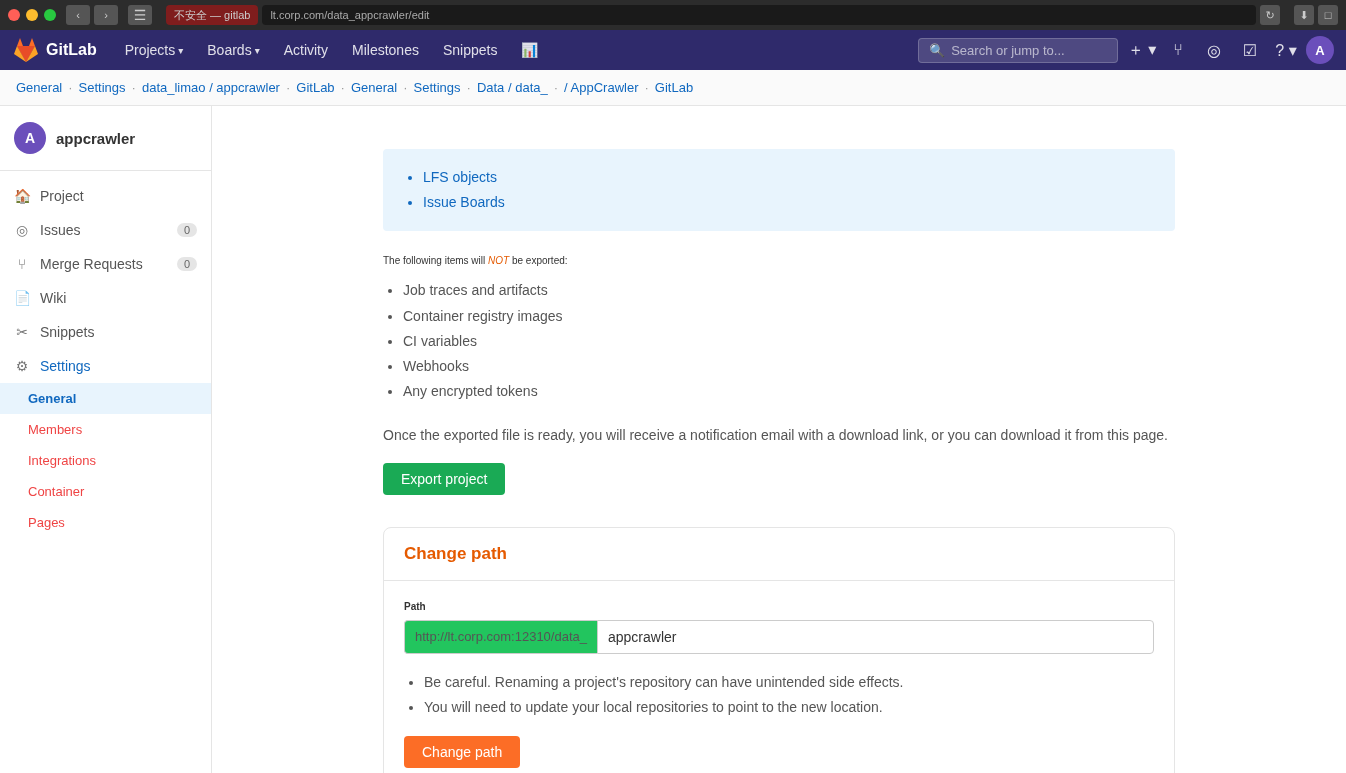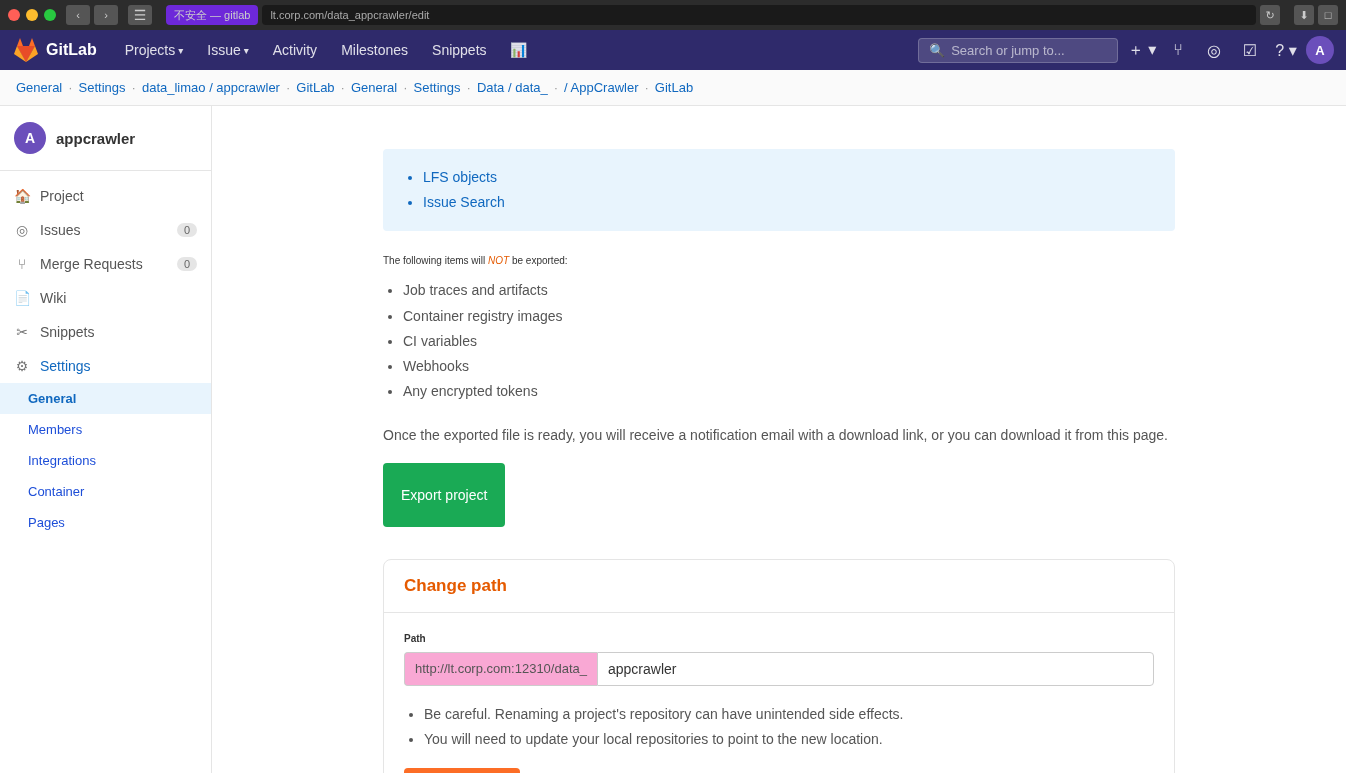--- a/index.html
+++ b/index.html
@@ -16,21 +16,21 @@
     }
     .traffic-lights { display: flex; gap: 6px; align-items: center; }
     .tl { width: 12px; height: 12px; border-radius: 50%; }
     .tl-red { background: #ff5f57; }
     .tl-yellow { background: #febc2e; }
     .tl-green { background: #28c840; }
     .nav-arrows { display: flex; gap: 4px; margin-left: 4px; }
     .nav-btn { width: 24px; height: 20px; background: #555; border-radius: 3px; display: flex; align-items: center; justify-content: center; color: #ccc; font-size: 11px; cursor: pointer; }
     .sidebar-toggle { width: 24px; height: 20px; background: #555; border-radius: 3px; display: flex; align-items: center; justify-content: center; color: #ccc; margin-left: 4px; cursor: pointer; }
     .address-bar-area { flex: 1; display: flex; gap: 4px; align-items: center; margin: 0 8px; }
-    .address-segment { height: 20px; background: #6d28d9; border-radius: 4px; padding: 0 8px; color: #ccc; font-size: 11px; display: flex; align-items: center; }
+    .address-segment { height: 20px; background: #7f1d1d; border-radius: 4px; padding: 0 8px; color: #ccc; font-size: 11px; display: flex; align-items: center; }
     .address-main { flex: 1; background: #1a1a1a; border-radius: 4px; height: 20px; padding: 3px 8px; color: #aaa; font-size: 11px; display: flex; align-items: center; }
     .reload-btn { width: 20px; height: 20px; background: #555; border-radius: 3px; display: flex; align-items: center; justify-content: center; color: #ccc; font-size: 11px; cursor: pointer; }
     .top-right-icons { display: flex; gap: 4px; }
     .top-icon { width: 20px; height: 20px; background: #555; border-radius: 3px; display: flex; align-items: center; justify-content: center; color: #ccc; font-size: 11px; cursor: pointer; }
 
     
     .gitlab-nav {
       height: 40px;
       background: #2f2a6b;
       display: flex;
@@ -75,21 +75,21 @@
       flex-shrink: 0;
     }
     .sidebar-user { display: flex; align-items: center; gap: 10px; padding: 16px 14px; border-bottom: 1px solid #e5e5e5; }
     .sidebar-avatar { width: 32px; height: 32px; background: #6b4fbb; border-radius: 50%; display: flex; align-items: center; justify-content: center; color: white; font-size: 14px; font-weight: bold; }
     .sidebar-username { font-size: 15px; font-weight: 600; color: #333; }
     .sidebar-nav { padding: 8px 0; }
     .sidebar-item { display: flex; align-items: center; gap: 10px; padding: 9px 14px; cursor: pointer; color: #555; font-size: 14px; }
     .sidebar-item-icon { width: 16px; text-align: center; color: #777; }
     .sidebar-badge { margin-left: auto; background: #e5e5e5; border-radius: 10px; padding: 1px 7px; font-size: 11px; color: #666; }
     .sidebar-subnav { padding: 0; }
-    .sidebar-subitem { display: flex; align-items: center; gap: 10px; padding: 8px 14px 8px 28px; cursor: pointer; color: #1d4ed8; font-size: 13px; }
+    .sidebar-subitem { display: flex; align-items: center; gap: 10px; padding: 8px 14px 8px 28px; cursor: pointer; color: #ef4444; font-size: 13px; }
     .sidebar-subitem.active { color: #1068bf; font-weight: 600; background: #e8f4fd; }
     .sidebar-section-header { display: flex; align-items: center; gap: 10px; padding: 9px 14px; cursor: pointer; color: #333; font-size: 14px; font-weight: 500; }
     .sidebar-section-header.active-section { color: #1068bf; }
 
     
     .content-area {
       flex: 1;
       overflow-y: auto;
       background: #fff;
       padding: 0;
@@ -99,32 +99,32 @@
     
     .info-box { background: #e8f4fd; border-radius: 4px; padding: 16px 20px; margin-bottom: 24px; margin-top: 23px; }
     .info-box ul { padding-left: 20px; }
     .info-box li { color: #1068bf; font-size: 14px; line-height: 1.8; }
 
     .not-exported-text { font-size: 10px; color: #333; margin-bottom: 12px; font-weight: 500; }
     .not-exported-highlight { color: #e55a00; font-style: italic; }
 
     .export-desc { font-size: 14px; color: #555; margin-bottom: 16px; line-height: 1.6; }
 
-    .btn-primary { background: #1aaa55; color: white; border: none; border-radius: 4px; padding: 24px 18px; font-size: 14px; cursor: pointer; font-weight: 500; }
+    .btn-primary { background: #1aaa55; color: white; border: none; border-radius: 4px; padding: 8px 18px; font-size: 14px; cursor: pointer; font-weight: 500; }
 
     
     .section-card { border: 1px solid #e5e5e5; border-radius: 8px; margin-bottom: 24px; overflow: hidden; }
     .section-header { padding: 16px 20px; border-bottom: 1px solid #e5e5e5; }
     .section-title { font-size: 17px; font-weight: 600; color: #e55a00; margin-bottom: 0; }
     .section-body { padding: 20px; }
 
     
     .field-label { font-size: 10px; font-weight: 600; color: #333; margin-bottom: 8px; }
     .path-input-row { display: flex; gap: 0; margin-bottom: 16px; }
-    .path-prefix { background: #f9a8d4; border: 1px solid #ccc; border-right: none; border-radius: 4px 0 0 4px; padding: 8px 10px; font-size: 13px; color: #555; white-space: nowrap; display: flex; align-items: center; max-width: 320px; overflow: hidden; }
+    .path-prefix { background: #22c55e; border: 1px solid #ccc; border-right: none; border-radius: 4px 0 0 4px; padding: 8px 10px; font-size: 13px; color: #555; white-space: nowrap; display: flex; align-items: center; max-width: 320px; overflow: hidden; }
     .path-input { flex: 1; border: 1px solid #ccc; border-radius: 0 4px 4px 0; padding: 8px 10px; font-size: 14px; color: #333; outline: none; }
 
     .warning-list { padding-left: 20px; margin-bottom: 16px; }
     .warning-list li { font-size: 14px; color: #555; line-height: 1.8; }
 
     .btn-orange { background: #fc6d26; color: white; border: none; border-radius: 4px; padding: 8px 18px; font-size: 14px; cursor: pointer; font-weight: 500; }
 
     .export-section { margin-bottom: 32px; }
   </style>
 </head>
@@ -163,21 +163,21 @@
       <path d="M5 10L2 18l12 8z" fill="#fca326"></path>
       <path d="M23 10L26 18L14 26z" fill="#fca326"></path>
     </svg>
     <span>GitLab</span>
   </div>
   <div class="nav-item">
     <span>Projects</span>
     <span class="chevron">▾</span>
   </div>
   <div class="nav-item">
-    <span>Issue</span>
+    <span>Boards</span>
     <span class="chevron">▾</span>
   </div>
   <div class="nav-item">
     <span>Activity</span>
   </div>
   <div class="nav-item">
     <span>Milestones</span>
   </div>
   <div class="nav-item">
     <span>Snippets</span>
@@ -274,21 +274,21 @@
       </div>
     </div>
   </div>
 
   <div class="content-area">
     <div class="content-inner">
 
       <div class="info-box">
         <ul>
           <li>LFS objects</li>
-          <li>Issue Search</li>
+          <li>Issue Boards</li>
         </ul>
       </div>
 
       <div style="margin-bottom: 20px;">
         <p class="not-exported-text">
           The following items will <span class="not-exported-highlight">NOT</span> be exported:
         </p>
         <ul class="warning-list" style="margin-bottom: 18px;">
           <li>Job traces and artifacts</li>
           <li>Container registry images</li>

